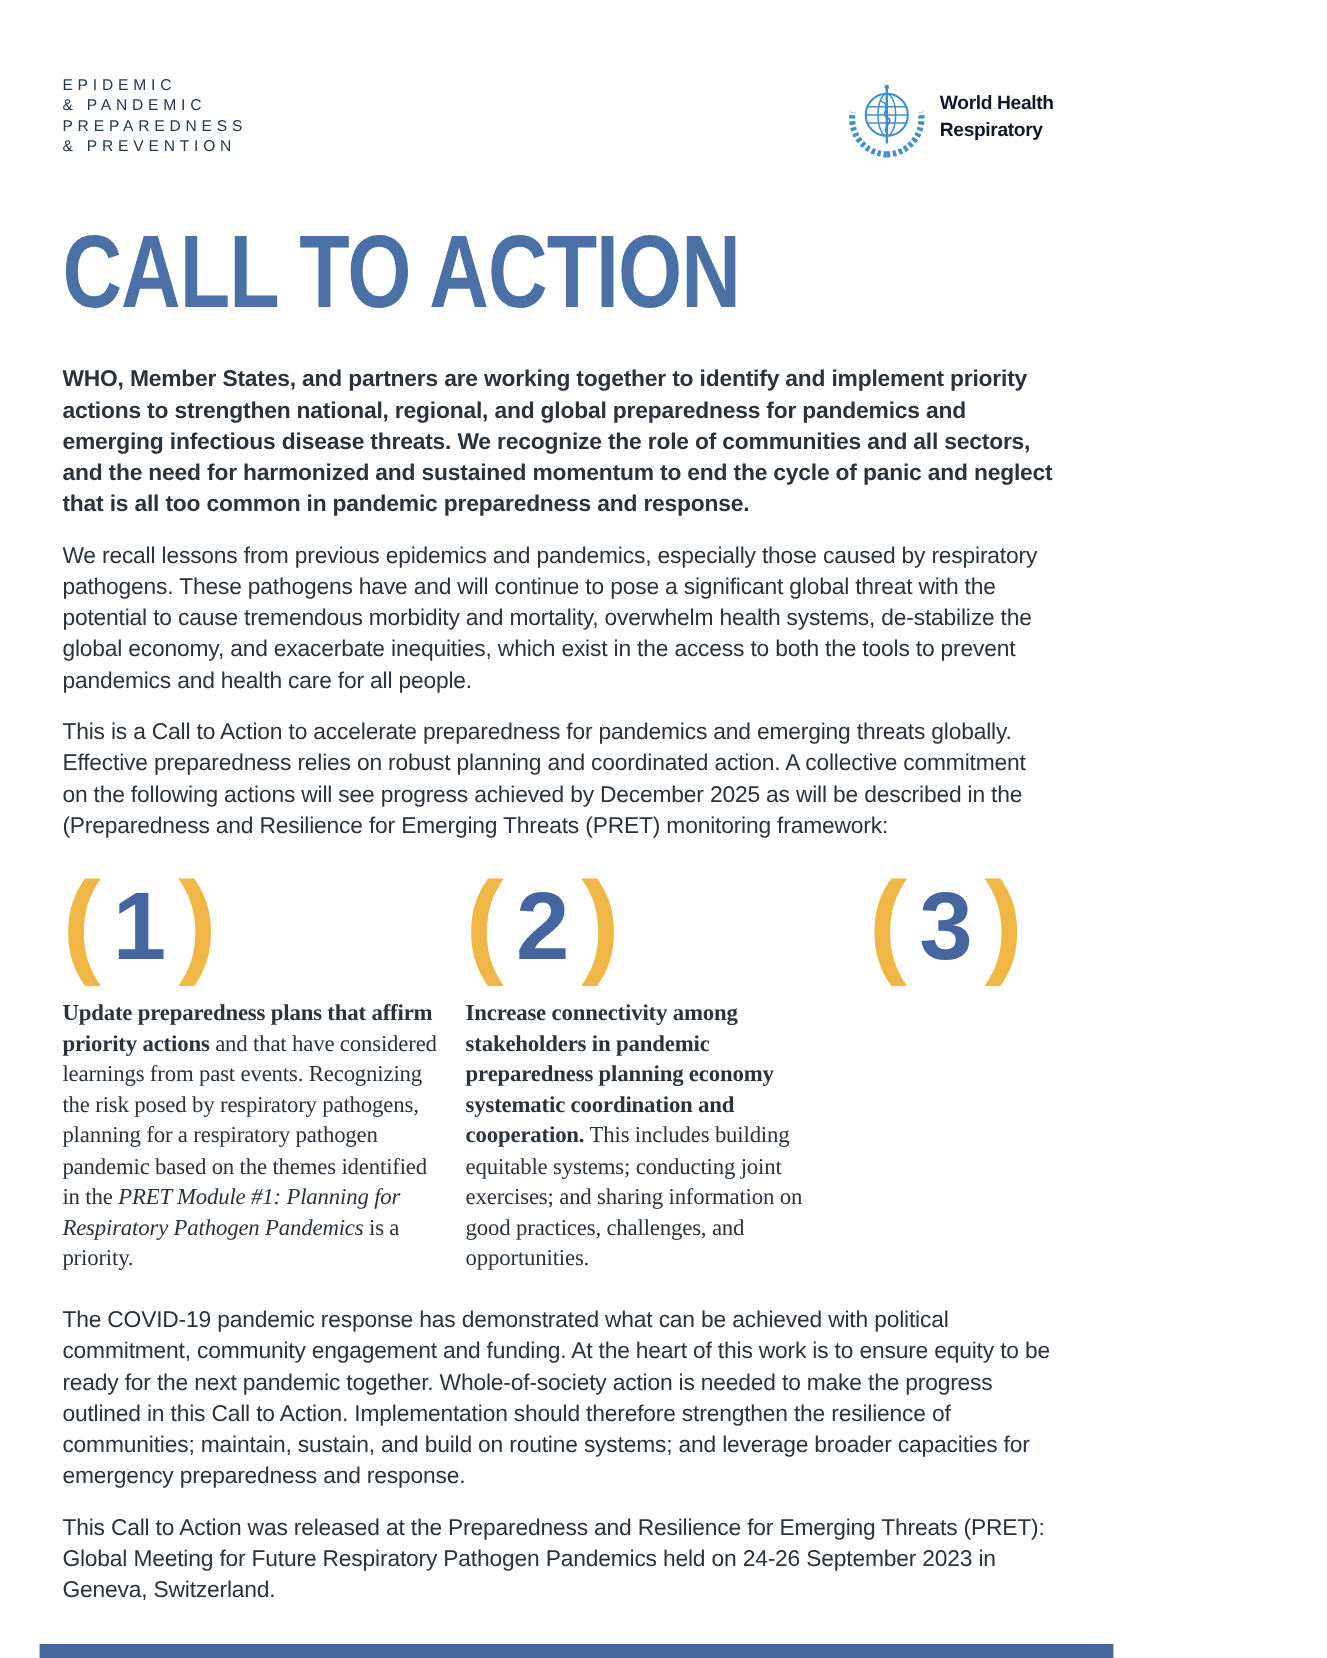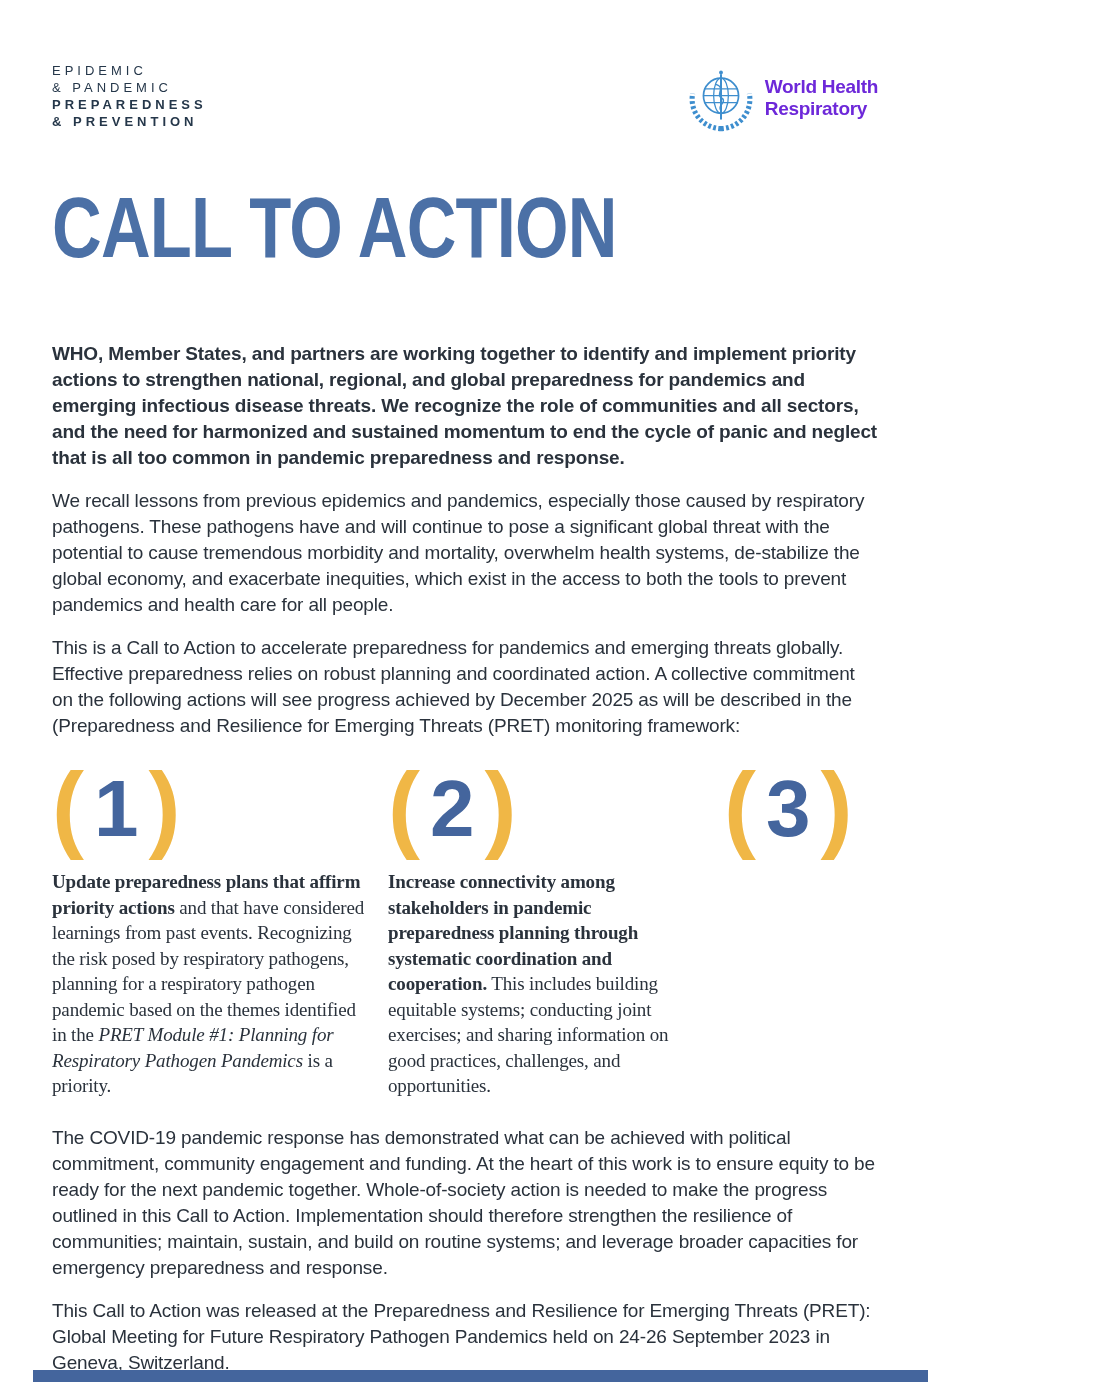--- a/index.html
+++ b/index.html
@@ -24,33 +24,33 @@
     padding: 62px 50px 0 52px;
   }
   .brand { line-height: 17px; }
   .brand-line {
     font-size: 13px;
     letter-spacing: 4px;
     color: #25374a;
     white-space: nowrap;
   }
   .brand-line.thin { font-weight: 400; }
-  .brand-line.bold { font-weight: 700; }
+  .brand-line.bold { font-weight: 400; }
   .who {
     display: flex;
     align-items: center;
     gap: 10px;
     margin-top: 2px;
   }
   .who-emblem svg { display: block; }
   .who-text {
-    font-size: 19px;
+    font-size: 16px;
     font-weight: 700;
     line-height: 22px;
-    color: #6d28d9;
+    color: #0f172a;
     letter-spacing: -0.3px;
   }
   
   .content { padding: 0 50px 0 52px; }
   .title {
     margin: 50px 0 0 0;
     height: 92px;
     font-size: 86px;
     font-weight: 700;
     letter-spacing: -1px;
@@ -61,21 +61,21 @@
     white-space: nowrap;
   }
   .para {
     max-width: 945px;
     margin: 0 0 17px 0;
     font-size: 19px;
     line-height: 26px;
     letter-spacing: -0.15px;
   }
   .para.bold { font-weight: 700; }
-  .para.first { margin-top: 67px; }
+  .para.first { margin-top: 30px; }
   
   .actions {
     display: grid;
     grid-template-columns: 312px 312px 300px;
     column-gap: 24px;
     margin-top: 18px;
     margin-bottom: 26px;
   }
   .action-number {
     height: 104px;
@@ -172,21 +172,21 @@
         </div>
         <p class="action-text"><strong>Update preparedness plans that affirm priority actions</strong><span> and that have considered learnings from past events. Recognizing the risk posed by respiratory pathogens, planning for a respiratory pathogen pandemic based on the themes identified in the </span><em>PRET Module #1: Planning for Respiratory Pathogen Pandemics</em><span> is a priority.</span></p>
       </article>
 
       <article class="action">
         <div class="action-number">
           <span class="paren">(</span>
           <span class="num">2</span>
           <span class="paren">)</span>
         </div>
-        <p class="action-text"><strong>Increase connectivity among stakeholders in pandemic preparedness planning through systematic coordination and cooperation.</strong><span> This includes building equitable systems; conducting joint exercises; and sharing information on good practices, challenges, and opportunities.</span></p>
+        <p class="action-text"><strong>Increase connectivity among stakeholders in pandemic preparedness planning economy systematic coordination and cooperation.</strong><span> This includes building equitable systems; conducting joint exercises; and sharing information on good practices, challenges, and opportunities.</span></p>
       </article>
 
       <article class="action">
         <div class="action-number">
           <span class="paren">(</span>
           <span class="num">3</span>
           <span class="paren">)</span>
         </div>
       </article>
 

